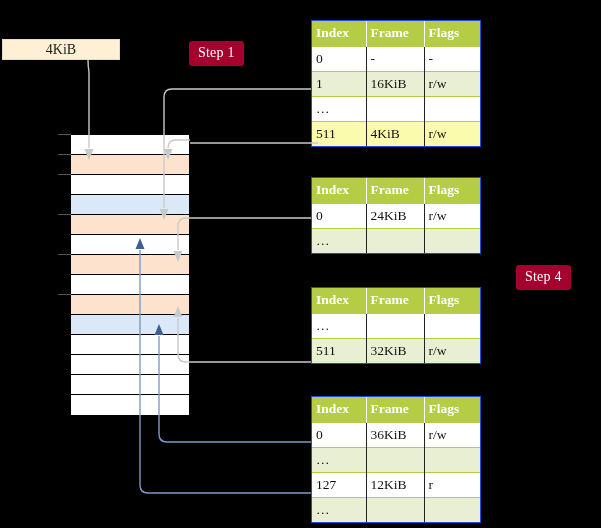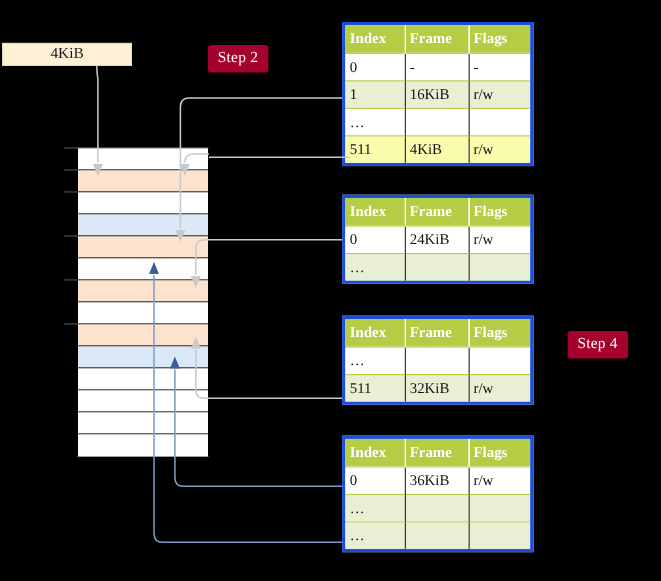--- a/index.html
+++ b/index.html
@@ -31,21 +31,21 @@
     font-size: 14px;
     line-height: 1;
     padding: 5px 9px 6px 9px;
     border-radius: 3px;
     white-space: nowrap;
     letter-spacing: 0.2px;
   }
   #badge-steps12 { left: 512px; top: 18px; }
   #badge-step0   { left: 189px; top: 41px; }
   #badge-step3   { left: 518px; top: 158px; }
-  #badge-step4   { left: 516px; top: 265px; margin-top: 36px; }
+  #badge-step4   { left: 516px; top: 265px; }
 
   
   #src-box {
     position: absolute;
     left: 2px;
     top: 39px;
     width: 118px;
     height: 21px;
     background: #fdf0d5;
     border: 1px solid #e8dcbf;
@@ -86,21 +86,21 @@
     position: absolute;
     left: 58px;
     width: 13px;
     height: 0;
     border-top: 1px solid #555555;
   }
 
   
   .ptable {
     position: absolute;
-    border: 3px solid #1d4ed8;
+    border: 1px solid #1d4ed8;
     box-sizing: border-box;
     background: #ffffff;
     border-collapse: collapse;
     font-size: 13.5px;
     color: #111111;
   }
   .ptable table {
     border-collapse: collapse;
     width: 168px;
     table-layout: fixed;
@@ -151,21 +151,21 @@
   .wg { fill: none; stroke: #c9c9c9; stroke-width: 1.4; }
   .wb { fill: none; stroke: #7d9cc4; stroke-width: 1.4; }
   .ag { fill: #c9c9c9; }
   .ab { fill: #3c5f96; }
 </style>
 </head>
 <body>
 
 <div id="stage">
 
-  <div class="badge" id="badge-step0">Step 2</div>
+  <div class="badge" id="badge-step0">Step 1</div>
   <div class="badge" id="badge-step4">Step 4</div>
 
   <div id="src-box">4KiB</div>
 
   <div id="mem-col">
       <div class="mem-row white" style="top: 0px;"></div>
       <div class="mem-row orange" style="top: 20px;"></div>
       <div class="mem-row white" style="top: 40px;"></div>
       <div class="mem-row blue" style="top: 60px;"></div>
       <div class="mem-row orange" style="top: 80px;"></div>
@@ -264,20 +264,25 @@
           <tr class="plain">
             <td class="col-i">0</td>
             <td class="col-f">36KiB</td>
             <td class="col-g">r/w</td>
           </tr>
           <tr class="alt">
             <td class="col-i">…</td>
             <td class="col-f"></td>
             <td class="col-g"></td>
           </tr>
+          <tr class="plain">
+            <td class="col-i">127</td>
+            <td class="col-f">12KiB</td>
+            <td class="col-g">r</td>
+          </tr>
           <tr class="alt">
             <td class="col-i">…</td>
             <td class="col-f"></td>
             <td class="col-g"></td>
           </tr>
         </tbody>
       </table>
   </div>
 
   <svg id="wires" viewBox="0 0 601 528" xmlns="http://www.w3.org/2000/svg">

